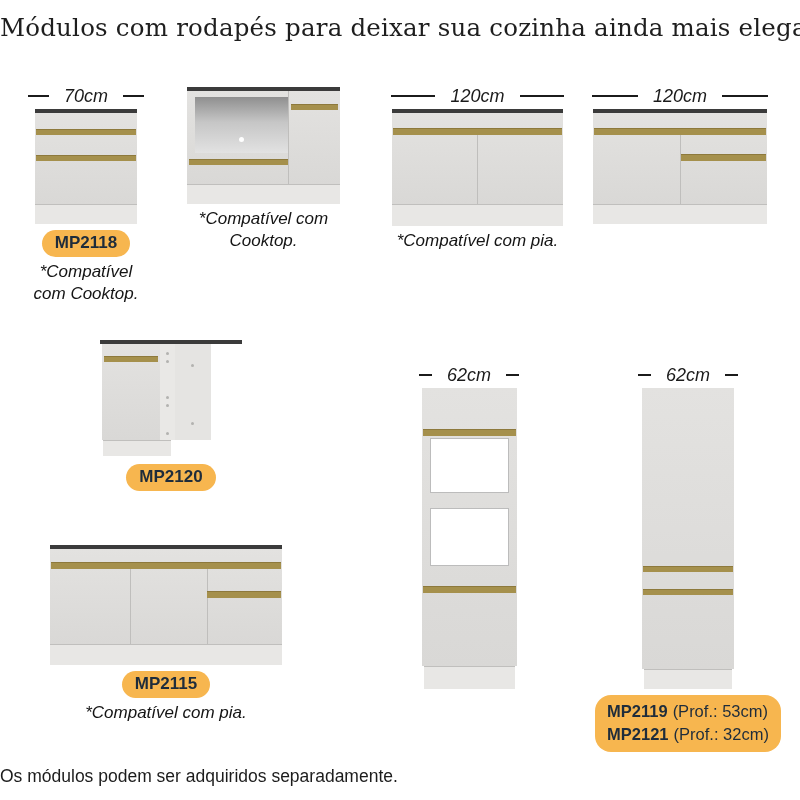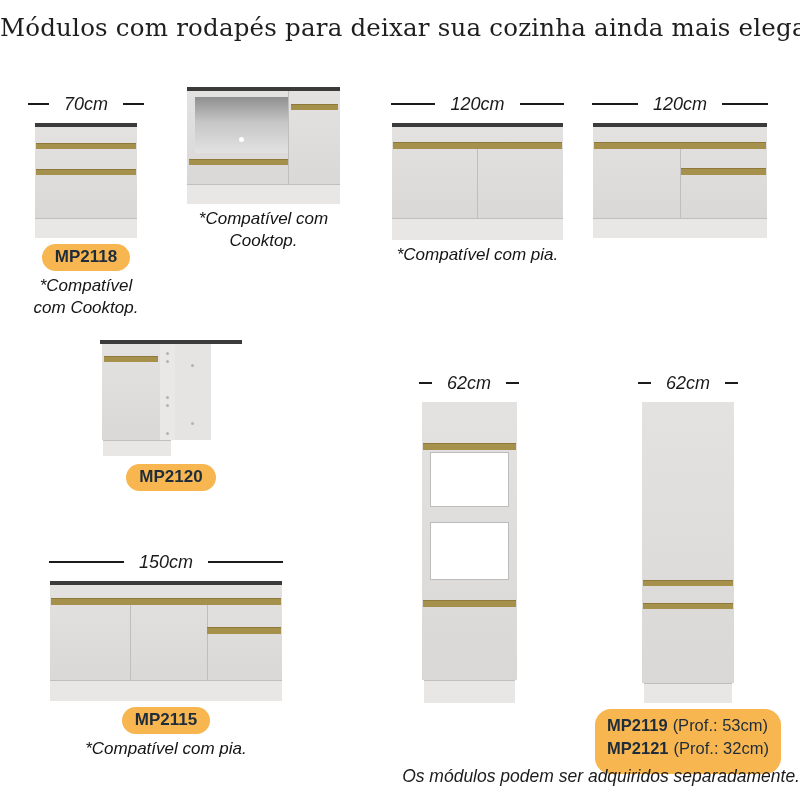--- a/index.html
+++ b/index.html
@@ -6,47 +6,47 @@
   body{
     width:800px;height:800px;position:relative;background:#ffffff;
     font-family:"Liberation Sans",sans-serif;overflow:hidden;
   }
   .page-title{
     position:absolute;top:13px;left:0;width:800px;text-align:center;
     font-family:"DejaVu Serif",serif;font-size:24.5px;color:#1e1e1e;
     letter-spacing:.2px;white-space:nowrap;
   }
   .module{position:absolute;text-align:center;}
-  .dim{display:flex;align-items:center;justify-content:center;gap:15px;margin:8px auto;height:22px;}
+  .dim{display:flex;align-items:center;justify-content:center;gap:15px;margin:0 auto;height:22px;}
   .dim .dline{flex:1;height:2px;background:#1b1b1b;}
   .dim .dtext{font-style:italic;font-size:18px;color:#1b1b1b;white-space:nowrap;}
   .art{position:relative;margin:2px auto 0;}
   .abs{position:absolute;}
   .cab-top{background:#3b3b3b;}
   .cab-body{background:linear-gradient(180deg,#e3e2e0,#d9d8d6);}
   .panel-a{background:#e9e8e6;}
   .panel-b{background:#e5e4e2;}
   .gold{background:#a5904c;border-top:1px solid #8d793c;box-sizing:border-box;}
   .cab-base{background:#e8e7e5;border-top:1px solid #c0bfbd;box-sizing:border-box;}
   .vdiv{background:#bfbebc;width:1px;}
   .niche-dark{background:linear-gradient(180deg,#8f8f8f,#c6c6c6 45%,#e2e2e2);}
   .niche-white{background:#ffffff;border:1px solid #bcbcbc;box-sizing:border-box;}
   .dot-white{background:#ffffff;border-radius:50%;width:5px;height:5px;}
   .screw{background:#b3b2b0;border-radius:50%;width:3px;height:3px;}
   .pill{
     display:inline-block;background:#f7b64f;color:#1e2c3b;font-weight:700;
     font-size:17px;padding:3px 13px 4px;border-radius:15px;margin-top:6px;white-space:nowrap;
   }
-  .pill-lg{text-align:left;font-weight:400;font-size:16.5px;padding:5px 12px 14px;border-radius:16px;line-height:1.4;}
+  .pill-lg{text-align:left;font-weight:400;font-size:16.5px;padding:5px 12px 6px;border-radius:16px;line-height:1.4;}
   .pill-lg .b{font-weight:700;}
   .pill-lg .detail{font-weight:400;margin-left:5px;}
   .note{font-style:italic;font-size:17px;color:#141414;margin-top:4px;line-height:1.3;}
   .page-footer{
-    position:absolute;top:766px;left:0;width:800px;text-align:right;
-    font-style:italic;font-size:17.5px;color:#1c1c1c;
+    position:absolute;top:766px;left:0;width:800px;text-align:left;
+    font-size:17.5px;color:#1c1c1c;
   }
 </style>
 </head>
 <body>
 
 <div class="page-title">Módulos com rodapés para deixar sua cozinha ainda mais elegante:</div>
 
 <div class="module" style="left:24px;top:85px;width:124px;">
   <div class="dim" style="width:116px;">
     <span class="dline"></span>
@@ -161,25 +161,20 @@
   </div>
   <div>
     <span class="pill pill-lg">
       <span class="pill-row" style="display:block;"><span class="b">MP2119</span><span class="detail">(Prof.: 53cm)</span></span>
       <span class="pill-row" style="display:block;"><span class="b">MP2121</span><span class="detail">(Prof.: 32cm)</span></span>
     </span>
   </div>
 </div>
 
 <div class="module" style="left:46px;top:543px;width:240px;">
-  <div class="dim" style="width:234px;">
-    <span class="dline"></span>
-    <span class="dtext">150cm</span>
-    <span class="dline"></span>
-  </div>
   <div class="art" style="width:232px;height:120px;">
     <div class="abs cab-top" style="left:0;top:0;width:232px;height:4px;"></div>
     <div class="abs cab-body" style="left:0;top:4px;width:232px;height:95px;"></div>
     <div class="abs gold" style="left:1px;top:17px;width:230px;height:7px;"></div>
     <div class="abs vdiv" style="left:80px;top:24px;height:75px;"></div>
     <div class="abs vdiv" style="left:157px;top:24px;height:75px;"></div>
     <div class="abs gold" style="left:157px;top:46px;width:74px;height:7px;"></div>
     <div class="abs cab-base" style="left:0;top:99px;width:232px;height:21px;"></div>
   </div>
   <div><span class="pill"><span>MP2115</span></span></div>

